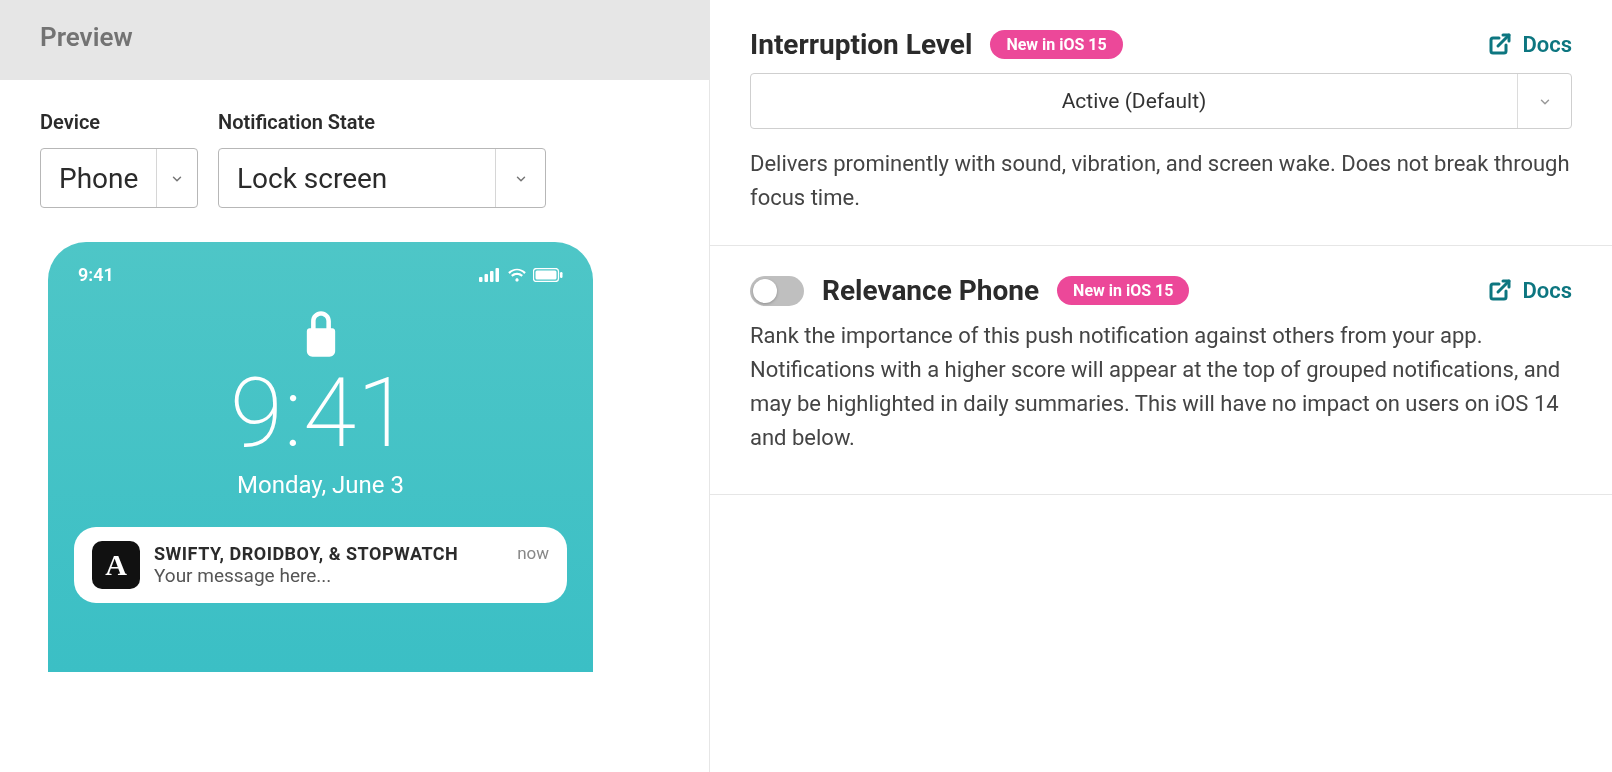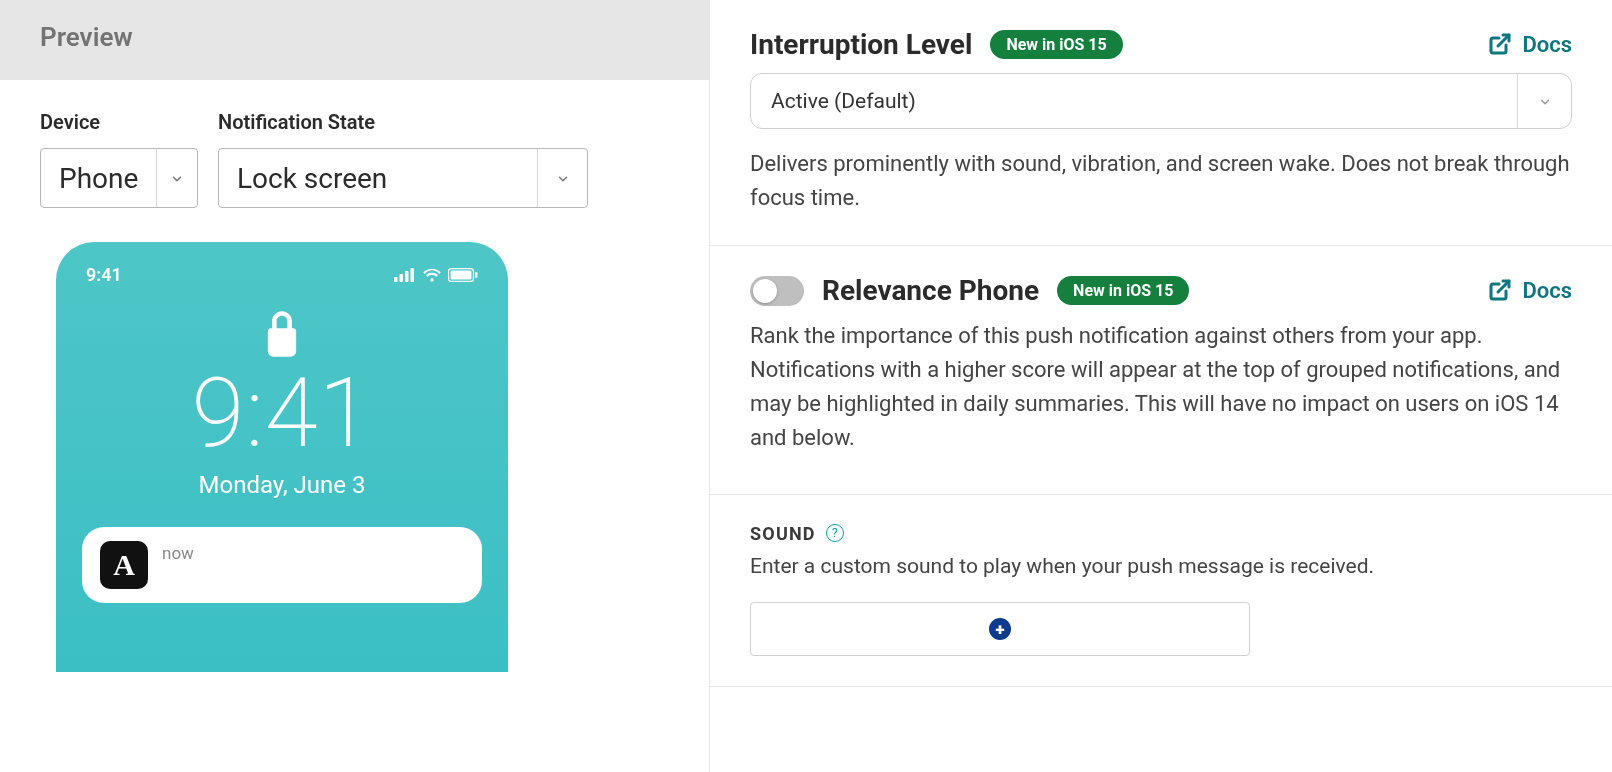--- a/index.html
+++ b/index.html
@@ -75,27 +75,27 @@
     height: 100%;
     display: flex;
     align-items: center;
     justify-content: center;
   }
   .caret-down {
     width: 14px; height: 14px;
   }
   .caret-down svg { width: 100%; height: 100%; }
   .device-select { width: 158px; }
-  .state-select  { width: 370px; }
+  .state-select  { width: 328px; }
 
   
   .phone {
-    width: 452px;
+    width: 545px;
     height: 430px;
-    margin-left: 16px;
+    margin-left: 8px;
     background: linear-gradient(180deg, #4ec6c7 0%, #3bbfc5 100%);
     border-radius: 38px 38px 0 0;
     padding: 22px 26px 0 26px;
     color: #fff;
     position: relative;
     overflow: hidden;
   }
   .status-bar {
     display: flex;
     justify-content: space-between;
@@ -175,21 +175,21 @@
     align-items: center;
     gap: 18px;
     margin-bottom: 12px;
   }
   .section-title {
     font-size: 28px;
     font-weight: 700;
     color: #2b2b2b;
   }
   .badge {
-    background: #15803d;
+    background: #ec4899;
     color: #fff;
     font-size: 16px;
     font-weight: 700;
     padding: 5px 16px;
     border-radius: 18px;
     white-space: nowrap;
   }
   .docs-link {
     margin-left: auto;
     display: flex;
@@ -204,25 +204,26 @@
     font-size: 22px;
     color: #444;
     line-height: 1.55;
     margin-bottom: 22px;
   }
   .wide-select {
     width: 100%;
     display: flex;
     align-items: center;
     border: 1px solid #cfcfcf;
-    border-radius: 12px;
+    border-radius: 4px;
     height: 56px;
     background: #fff;
     cursor: pointer;
     margin-bottom: 18px;
+    text-align: center;
   }
   .wide-select .value {
     padding: 0 20px;
     font-size: 21px;
     color: #333;
     flex: 1;
   }
   .wide-select .caret-wrap {
     border-left: 1px solid #dcdcdc;
     width: 54px;
@@ -365,20 +366,24 @@
         </div>
         <div class="lock-big">
           <svg viewBox="0 0 24 32" fill="#fff">
               <path d="M12 0C8.1 0 5 3.1 5 7v5H4c-1.1 0-2 .9-2 2v14c0 2.2 1.8 4 4 4h12c2.2 0 4-1.8 4-4V14c0-1.1-.9-2-2-2h-1V7c0-3.9-3.1-7-7-7zm0 3.2c2.1 0 3.8 1.7 3.8 3.8v5H8.2V7c0-2.1 1.7-3.8 3.8-3.8z"></path>
             </svg>
         </div>
         <div class="big-time">9:41</div>
         <div class="big-date">Monday, June 3</div>
         <div class="notif-card">
           <div class="notif-icon">A</div>
+          <div class="notif-body">
+            <div class="notif-title">SWIFTY, DROIDBOY, &amp; STOPWATCH</div>
+            <div class="notif-msg">Your message here...</div>
+          </div>
           <div class="notif-time">now</div>
         </div>
       </div>
     </div>
   </div>
 
   <div class="right">
 
     <div class="section">
       <div class="section-head">
@@ -416,24 +421,14 @@
               <path d="M18 13v6a2 2 0 0 1-2 2H5a2 2 0 0 1-2-2V8a2 2 0 0 1 2-2h6"></path>
               <polyline points="15 3 21 3 21 9"></polyline>
               <line x1="10" y1="14" x2="21" y2="3"></line>
             </svg>
           <span>Docs</span>
         </div>
       </div>
       <div class="section-desc" style="margin-bottom:8px">Rank the importance of this push notification against others from your app. Notifications with a higher score will appear at the top of grouped notifications, and may be highlighted in daily summaries. This will have no impact on users on iOS 14 and below.</div>
     </div>
 
-    <div class="sound-section">
-      <div class="sound-label-row">
-        <div class="sound-label">SOUND</div>
-        <div class="help-circle">?</div>
-      </div>
-      <div class="sound-desc">Enter a custom sound to play when your push message is received.</div>
-      <div class="sound-input-wrap">
-        <div class="plus-badge">+</div>
-      </div>
-    </div>
   </div>
 </div>
 
 </body></html>

